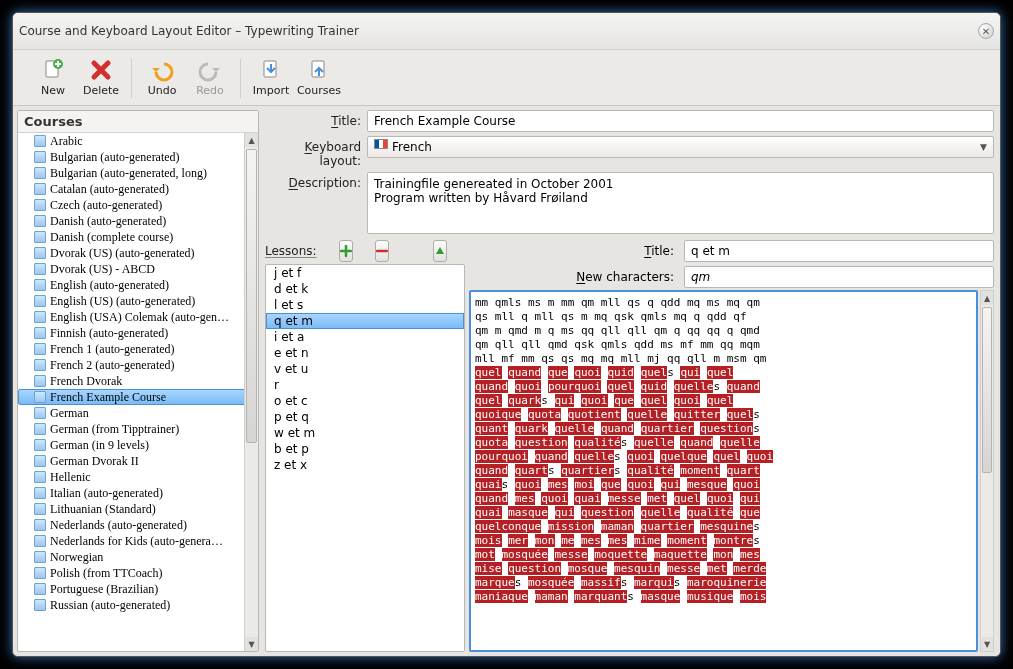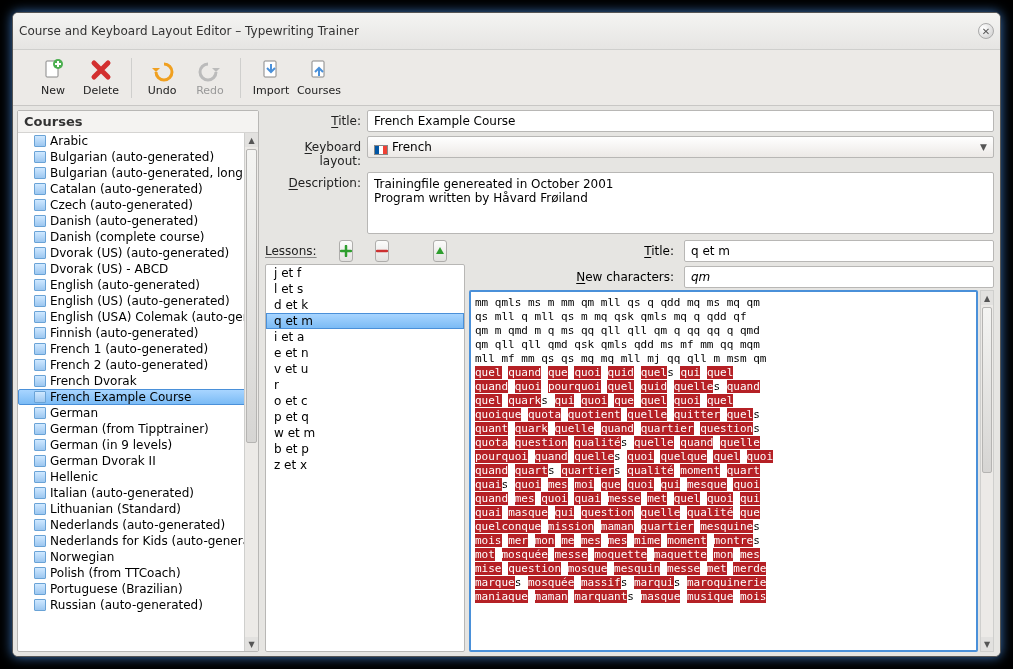--- a/index.html
+++ b/index.html
@@ -90,21 +90,21 @@
     font-size: 13px;
     color: #333;
     background: #f4f3f1;
     border-bottom: 1px solid #d5d4d2;
   }
   .course-scroll {
     flex: 1;
     overflow: hidden;
     position: relative;
   }
-  .course-list { list-style:none; }
+  .course-list { list-style:none;font-family:Liberation Serif, serif; }
   .course-list li {
     display: flex;
     align-items: center;
     gap: 4px;
     padding: 1px 4px 1px 16px;
     height: 16px;
     white-space: nowrap;
     overflow: hidden;
     text-overflow: ellipsis;
     cursor: pointer;
@@ -160,21 +160,21 @@
     flex:1;
     height:22px;
     padding:2px 6px;
     background:#fff;
     border:1px solid #b8b7b5;
     border-radius:2px;
     font: inherit;
     line-height:16px;
   }
   .combo {
-    display:flex; align-items:flex-end; gap:4px; cursor:pointer;
+    display:flex; align-items:flex-start; gap:4px; cursor:pointer;
     background: linear-gradient(#fff,#ece9e6);
   }
   .combo .flag {
     width:14px;height:10px;background:linear-gradient(to right,#0055a4 33%,#fff 33%,#fff 66%,#ef4135 66%);
     border:1px solid #888;
   }
   .combo .arrow { margin-left:auto; color:#555; font-size:9px; }
   .textarea {
     flex:1; min-height:62px; padding:4px 6px;
     background:#fff; border:1px solid #b8b7b5; border-radius:2px;
@@ -500,22 +500,22 @@
             </div>
             <div class="icon-btn">
               <svg viewBox="0 0 12 12">
                   <path d="M6 10 L10 3 L2 3 Z" fill="#2e9e2e"></path>
                 </svg>
             </div>
           </div>
           <div class="lessons-box">
             <ul id="lessons-list">
                 <li>j et f</li>
+                <li>d et k</li>
                 <li>l et s</li>
-                <li>d et k</li>
                 <li class="selected">q et m</li>
                 <li>i et a</li>
                 <li>e et n</li>
                 <li>v et u</li>
                 <li>r</li>
                 <li>o et c</li>
                 <li>p et q</li>
                 <li>w et m</li>
                 <li>b et p</li>
                 <li>z et x</li>

